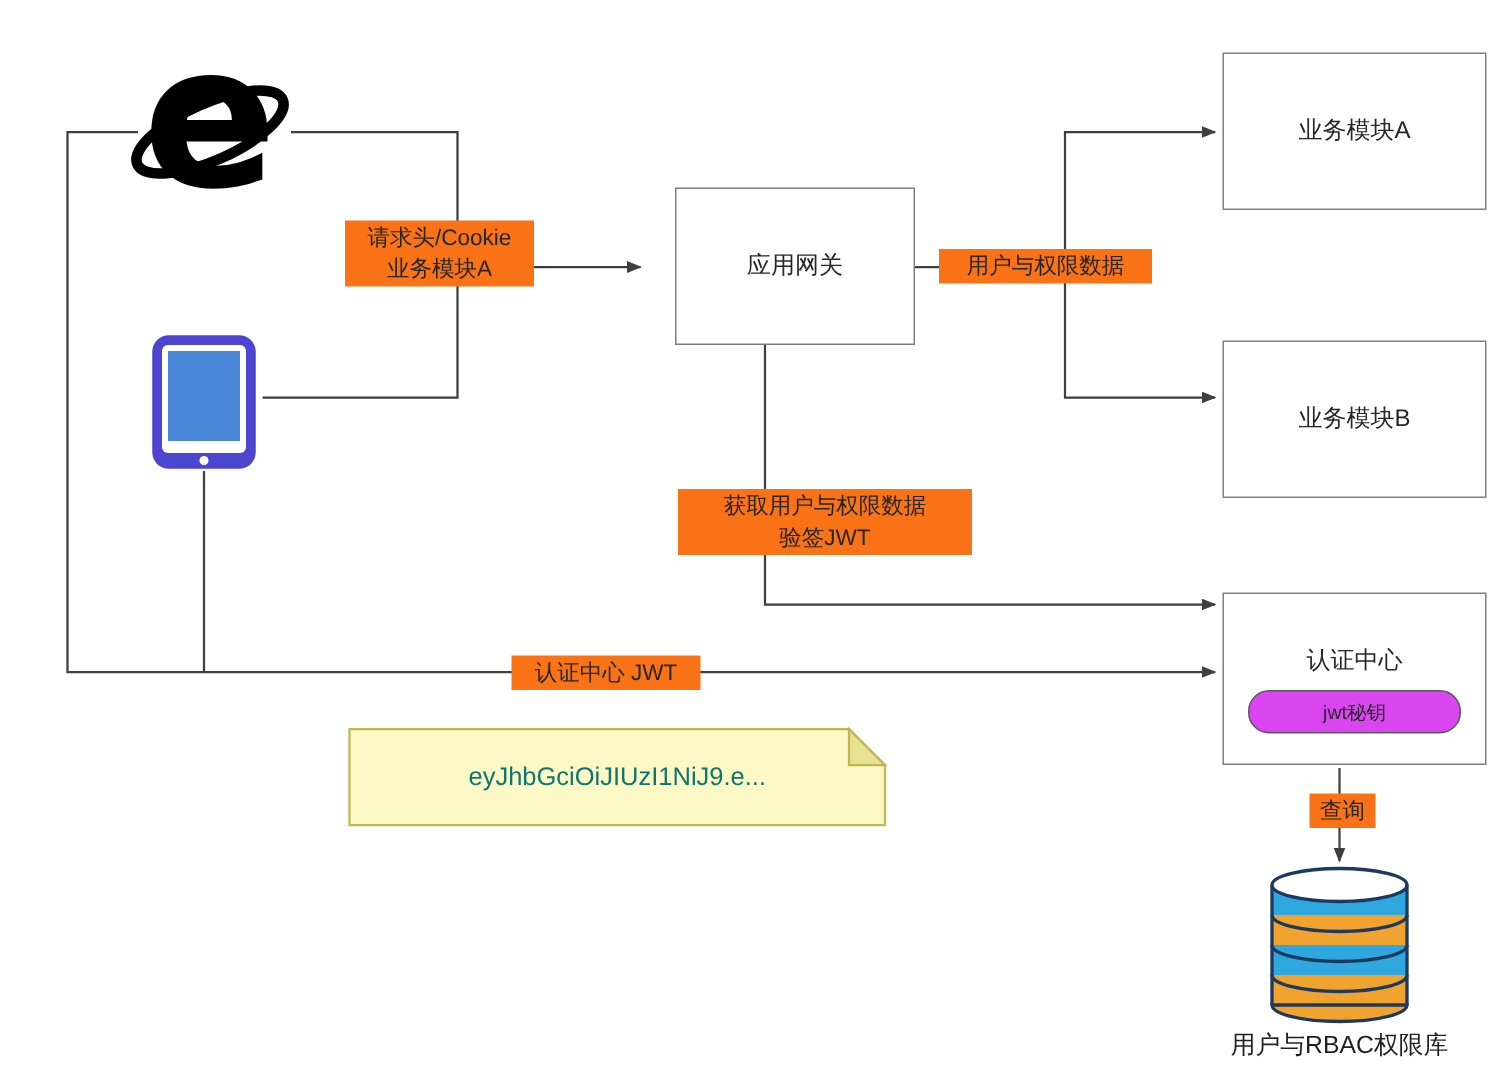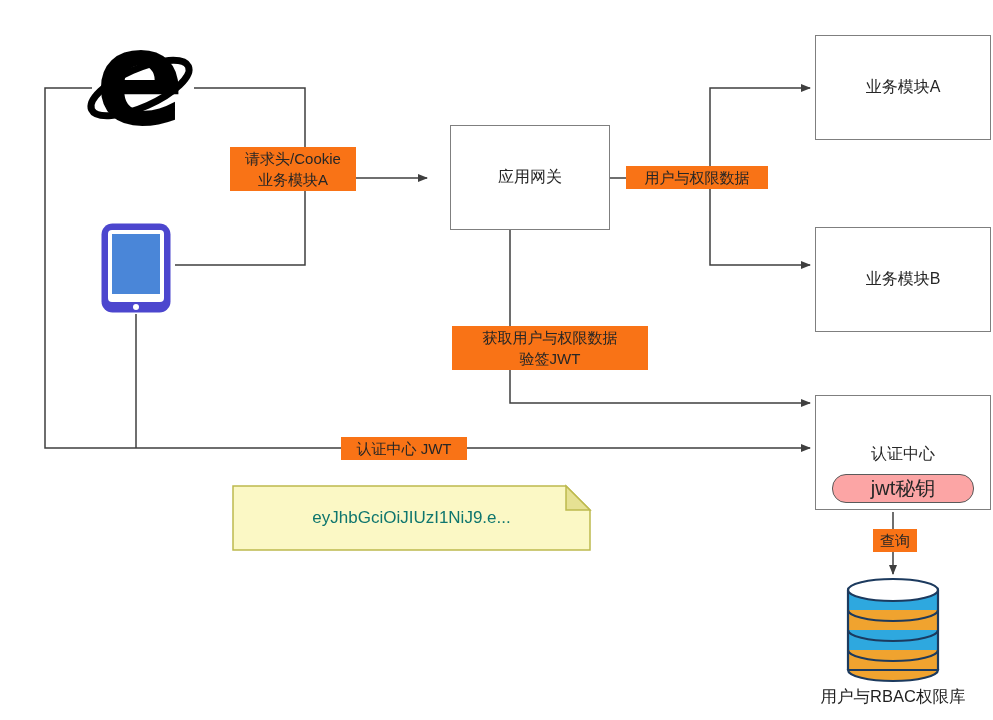--- a/index.html
+++ b/index.html
@@ -6,23 +6,23 @@
   .canvas{position:relative;width:993px;height:720px;background:#ffffff;overflow:hidden;
     font-family:"Liberation Sans","DejaVu Sans",sans-serif;color:#262626;}
   .wires{position:absolute;left:0;top:0;}
   .icon{position:absolute;}
   .node{position:absolute;background:#fff;border:1px solid #7f7f7f;display:flex;
     align-items:center;justify-content:center;font-size:16px;box-sizing:border-box;color:#262626;}
   .node-gateway{left:430px;top:125px;width:160px;height:105px;margin-left:20px;}
   .node-module-a{left:815px;top:35px;width:176px;height:105px;}
   .node-module-b{left:815px;top:227px;width:176px;height:105px;}
   .node-auth{left:815px;top:395px;width:176px;height:115px;flex-direction:column;
-    justify-content:flex-end;padding-bottom:6px;gap:9px;}
+    justify-content:flex-end;padding-bottom:20px;gap:9px;}
   .key-pill{border:1.5px solid #5a5a5a;border-radius:14px;width:140px;height:27px;
-    display:flex;align-items:center;justify-content:center;font-size:20px;background:#fca5a5;}
+    display:flex;align-items:center;justify-content:center;font-size:13px;background:#d946ef;}
   .edge-label{position:absolute;background:#f97316;text-align:center;font-size:15px;
     line-height:21px;padding:1px 2px;color:#262626;}
   .lbl-request{left:230px;top:147px;width:122px;}
   .lbl-userperm{left:626px;top:166px;width:138px;}
   .lbl-verify{left:452px;top:326px;width:192px;}
   .lbl-login{left:341px;top:437px;width:122px;}
   .lbl-query{left:873px;top:529px;width:40px;}
   .note-text{position:absolute;left:233px;top:486px;width:357px;height:64px;display:flex;
     align-items:center;justify-content:center;font-size:17px;color:#0f766e;}
   .db-label{position:absolute;left:791px;top:686px;width:204px;text-align:center;

